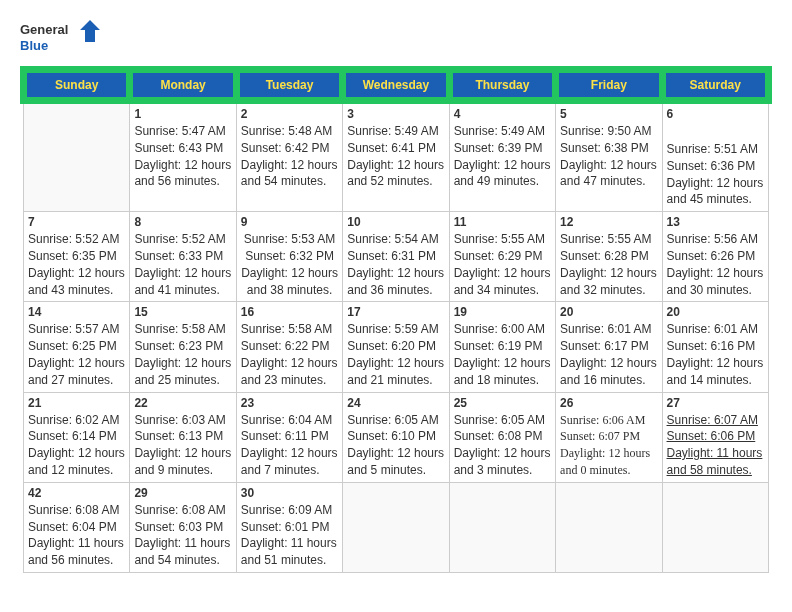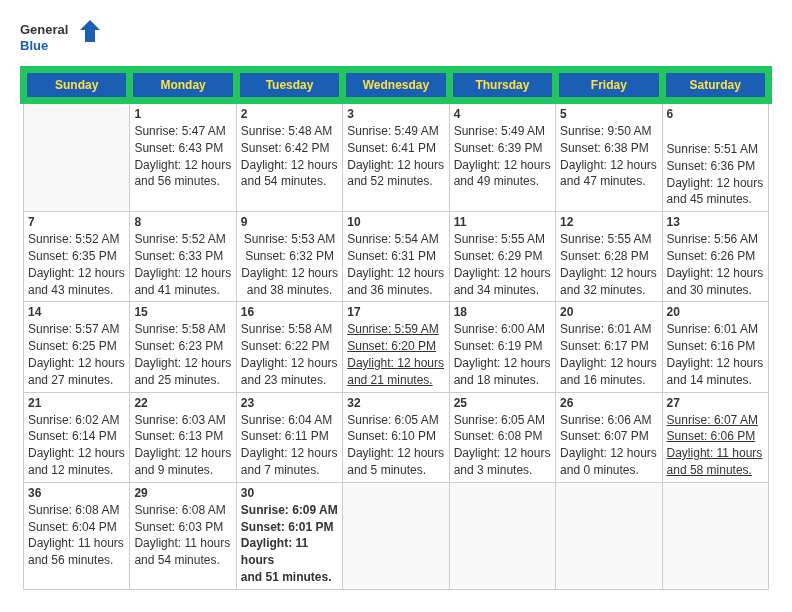--- a/index.html
+++ b/index.html
@@ -228,27 +228,27 @@
           </td>
           <td>
             <span class="day-number">16</span>
             <div class="day-info" style="white-space: pre-line;">Sunrise: 5:58 AM
 Sunset: 6:22 PM
 Daylight: 12 hours
 and 23 minutes.</div>
           </td>
           <td>
             <span class="day-number">17</span>
-            <div class="day-info" style="white-space: pre-line; text-decoration: underline;">Sunrise: 5:59 AM
+            <div class="day-info" style="white-space: pre-line;">Sunrise: 5:59 AM
 Sunset: 6:20 PM
 Daylight: 12 hours
 and 21 minutes.</div>
           </td>
           <td>
-            <span class="day-number">18</span>
+            <span class="day-number">19</span>
             <div class="day-info" style="white-space: pre-line;">Sunrise: 6:00 AM
 Sunset: 6:19 PM
 Daylight: 12 hours
 and 18 minutes.</div>
           </td>
           <td>
             <span class="day-number">20</span>
             <div class="day-info" style="white-space: pre-line;">Sunrise: 6:01 AM
 Sunset: 6:17 PM
 Daylight: 12 hours
@@ -278,66 +278,66 @@
 and 9 minutes.</div>
           </td>
           <td>
             <span class="day-number">23</span>
             <div class="day-info" style="white-space: pre-line;">Sunrise: 6:04 AM
 Sunset: 6:11 PM
 Daylight: 12 hours
 and 7 minutes.</div>
           </td>
           <td>
-            <span class="day-number">32</span>
+            <span class="day-number">24</span>
             <div class="day-info" style="white-space: pre-line;">Sunrise: 6:05 AM
 Sunset: 6:10 PM
 Daylight: 12 hours
 and 5 minutes.</div>
           </td>
           <td>
             <span class="day-number">25</span>
             <div class="day-info" style="white-space: pre-line;">Sunrise: 6:05 AM
 Sunset: 6:08 PM
 Daylight: 12 hours
 and 3 minutes.</div>
           </td>
           <td>
             <span class="day-number">26</span>
-            <div class="day-info" style="white-space: pre-line;">Sunrise: 6:06 AM
+            <div class="day-info" style="white-space: pre-line; font-family: Liberation Serif, serif;">Sunrise: 6:06 AM
 Sunset: 6:07 PM
 Daylight: 12 hours
 and 0 minutes.</div>
           </td>
           <td>
             <span class="day-number">27</span>
             <div class="day-info" style="white-space: pre-line; text-decoration: underline;">Sunrise: 6:07 AM
 Sunset: 6:06 PM
 Daylight: 11 hours
 and 58 minutes.</div>
           </td>
         </tr>
         <tr>
           <td>
-            <span class="day-number">36</span>
+            <span class="day-number">42</span>
             <div class="day-info" style="white-space: pre-line;">Sunrise: 6:08 AM
 Sunset: 6:04 PM
 Daylight: 11 hours
 and 56 minutes.</div>
           </td>
           <td>
             <span class="day-number">29</span>
             <div class="day-info" style="white-space: pre-line;">Sunrise: 6:08 AM
 Sunset: 6:03 PM
 Daylight: 11 hours
 and 54 minutes.</div>
           </td>
           <td>
             <span class="day-number">30</span>
-            <div class="day-info" style="white-space: pre-line; font-weight: bold;">Sunrise: 6:09 AM
+            <div class="day-info" style="white-space: pre-line;">Sunrise: 6:09 AM
 Sunset: 6:01 PM
 Daylight: 11 hours
 and 51 minutes.</div>
           </td>
           <td class="empty"></td>
           <td class="empty"></td>
           <td class="empty"></td>
           <td class="empty"></td>
         </tr>
       </tbody>

